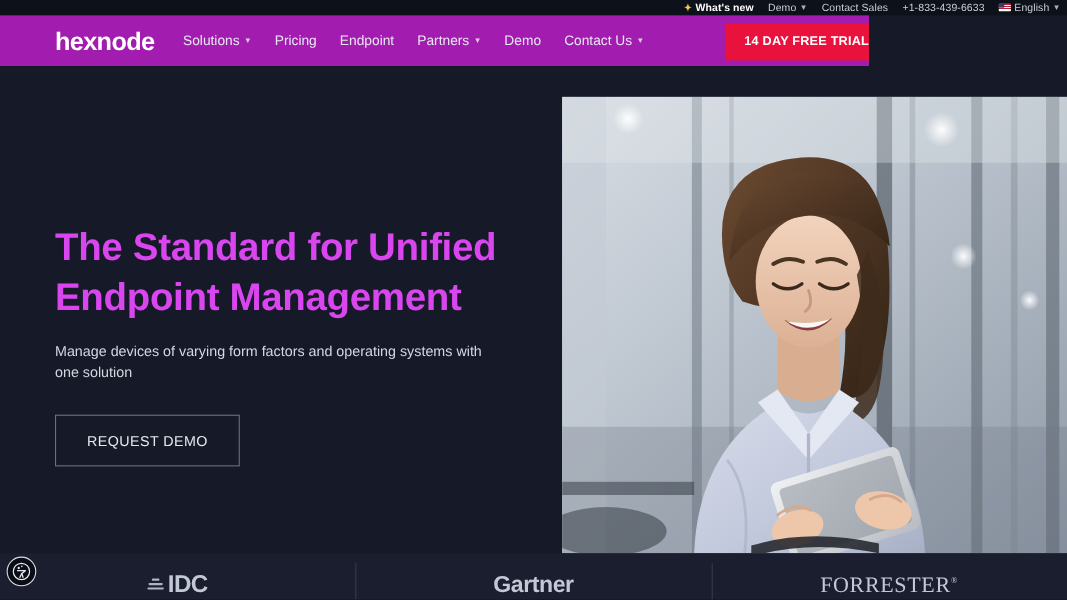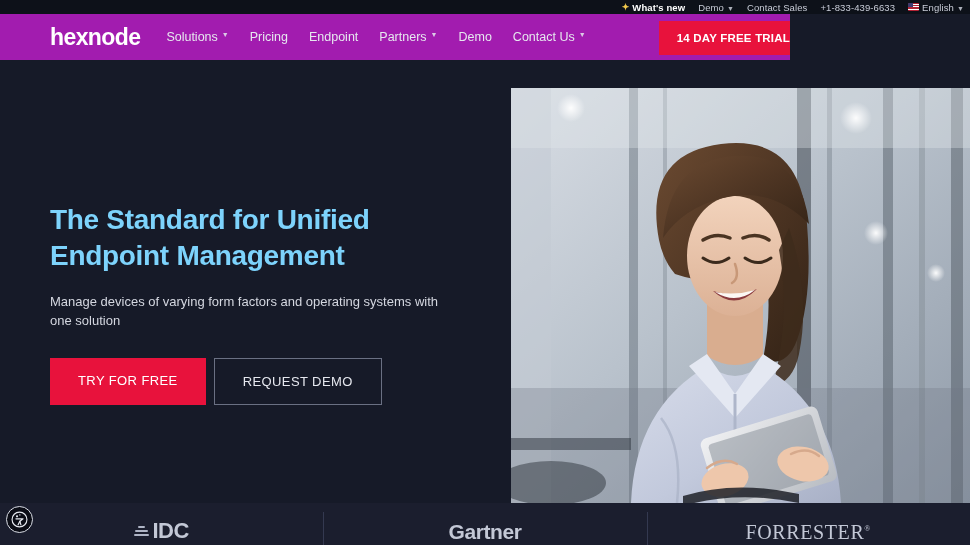--- a/index.html
+++ b/index.html
@@ -38,35 +38,35 @@
   .navbar {
     position:absolute; top:14px; left:0; width:790px; height:46px;
     display:flex; align-items:center; background:#a21caf;
   }
   .logo {
     margin-left:50px; font-size:23px; font-weight:bold; color:#FFFFFF;
     letter-spacing:-.6px; cursor:pointer;
   }
   .navlinks { display:flex; align-items:center; gap:21px; margin-left:26px; }
   .navlink {
-    display:flex; gap:4px;
+    display:flex; align-items:center; gap:4px;
     font-size:12.5px; color:#E6E8EF; cursor:pointer; white-space:nowrap;
   }
   .trial-btn {
     position:absolute; right:0; top:7px;
     background:#E8123C; color:#fff;
     font-size:11.5px; font-weight:bold; letter-spacing:.2px;
     padding:11px 0 11px 18px; cursor:pointer; white-space:nowrap;
   }
 
   
   .hero { position:absolute; top:60px; left:0; width:970px; height:445px; }
   .hero-copy { position:absolute; left:50px; top:142px; width:455px; }
   .hero-title {
-    font-size:28px; font-weight:bold; color:#7dd3fc;
+    font-size:35px; font-weight:bold; color:#d946ef;
     line-height:1.3; letter-spacing:-.3px;
   }
   .hero-sub {
     margin-top:18px; font-size:13px; color:#D4D7E0; line-height:1.45;
     max-width:410px;
   }
   .hero-btns { margin-top:28px; display:flex; gap:8px; }
   .btn-primary {
     background:#E8123C; color:#fff; font-size:13px; letter-spacing:.4px;
     padding:15px 28px; cursor:pointer; white-space:nowrap;
@@ -198,21 +198,20 @@
 
   <div class="hero">
 
     <div class="hero-copy">
       <div class="hero-title">
         <div>The Standard for Unified</div>
         <div>Endpoint Management</div>
       </div>
       <div class="hero-sub">Manage devices of varying form factors and operating systems with one solution</div>
       <div class="hero-btns">
-        <div class="btn-primary">TRY FOR FREE</div>
         <div class="btn-outline">REQUEST DEMO</div>
       </div>
     </div>
 
     <div class="hero-photo">
       <svg viewBox="0 0 459 415" preserveAspectRatio="xMidYMid slice" aria-hidden="true">
         <defs>
           <linearGradient id="glassbg" x1="0" y1="0" x2="1" y2="1">
             <stop offset="0%" stop-color="#D8DDE4"></stop>
             <stop offset="45%" stop-color="#B9C2CC"></stop>

